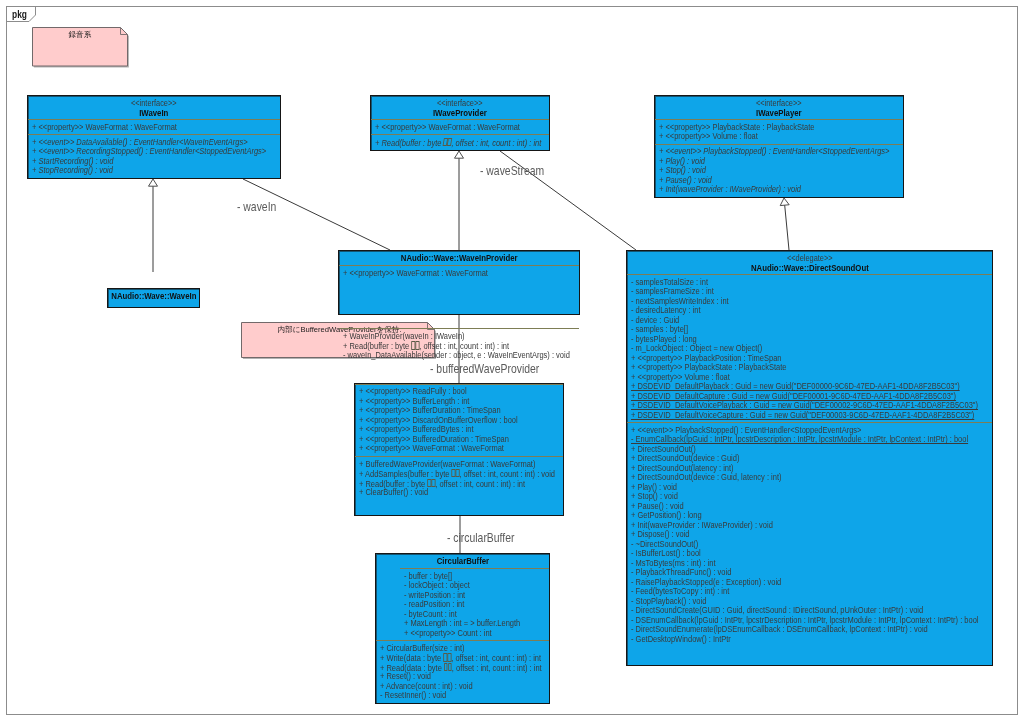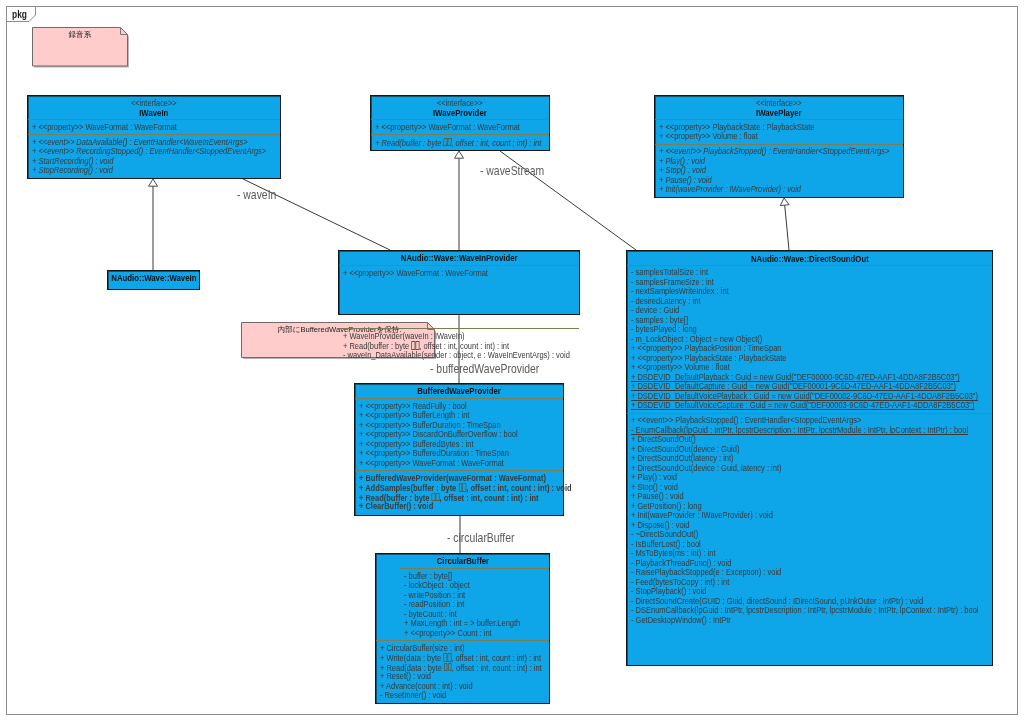--- a/index.html
+++ b/index.html
@@ -178,21 +178,21 @@
             <span>+ Stop() : void</span>
           </div>
           <div class="row it">
             <span>+ Pause() : void</span>
           </div>
           <div class="row it">
             <span>+ Init(waveProvider : IWaveProvider) : void</span>
           </div>
         </div>
       </div>
-      <div class="uclass" style="left: 107px; top: 270px; width: 93px; height: 20px;">
+      <div class="uclass" style="left: 107px; top: 288px; width: 93px; height: 20px;">
         <div class="shadow"></div>
         <div class="ring"></div>
         <div class="sec hdr" style="padding-top: 2px; padding-bottom: 2px;">
           <span class="cname">
             <i>NAudio::Wave::WaveIn</i>
           </span>
         </div>
       </div>
       <div class="uclass" style="left: 338px; top: 250px; width: 242px; height: 65px;">
         <div class="shadow"></div>
@@ -215,68 +215,63 @@
             <span>+ Read(buffer : byte <i class="tofu"></i><i class="tofu"></i>, offset : int, count : int) : int</span>
           </div>
           <div class="row">
             <span>- waveIn_DataAvailable(sender : object, e : WaveInEventArgs) : void</span>
           </div>
         </div>
       </div>
       <div class="uclass" style="left: 354px; top: 383px; width: 210px; height: 133px;">
         <div class="shadow"></div>
         <div class="ring"></div>
+        <div class="sec brd" style="padding-top: 2.3px; padding-bottom: 2.3px; padding-left: 4px;">
+          <div class="row">
+            <span>+ &lt;&lt;property&gt;&gt; ReadFully : bool</span>
+          </div>
+          <div class="row">
+            <span>+ &lt;&lt;property&gt;&gt; BufferLength : int</span>
+          </div>
+          <div class="row">
+            <span>+ &lt;&lt;property&gt;&gt; BufferDuration : TimeSpan</span>
+          </div>
+          <div class="row">
+            <span>+ &lt;&lt;property&gt;&gt; DiscardOnBufferOverflow : bool</span>
+          </div>
+          <div class="row">
+            <span>+ &lt;&lt;property&gt;&gt; BufferedBytes : int</span>
+          </div>
+          <div class="row">
+            <span>+ &lt;&lt;property&gt;&gt; BufferedDuration : TimeSpan</span>
+          </div>
+          <div class="row">
+            <span>+ &lt;&lt;property&gt;&gt; WaveFormat : WaveFormat</span>
+          </div>
+        </div>
+        <div class="sec brd" style="padding-top: 2.3px; padding-bottom: 2.3px; padding-left: 4px;">
+          <div class="row">
+            <span>+ BufferedWaveProvider(waveFormat : WaveFormat)</span>
+          </div>
+          <div class="row">
+            <span>+ AddSamples(buffer : byte <i class="tofu"></i><i class="tofu"></i>, offset : int, count : int) : void</span>
+          </div>
+          <div class="row">
+            <span>+ Read(buffer : byte <i class="tofu"></i><i class="tofu"></i>, offset : int, count : int) : int</span>
+          </div>
+          <div class="row">
+            <span>+ ClearBuffer() : void</span>
+          </div>
+        </div>
+      </div>
+      <div class="uclass" style="left: 375px; top: 553px; width: 175px; height: 151px;">
+        <div class="shadow"></div>
+        <div class="ring"></div>
         <div class="sec hdr" style="padding-top: 2px; padding-bottom: 2px;">
           <span class="cname">
-            <i>BufferedWaveProvider</i>
-          </span>
-        </div>
-        <div class="sec brd" style="padding-top: 2.3px; padding-bottom: 2.3px; padding-left: 4px;">
-          <div class="row">
-            <span>+ &lt;&lt;property&gt;&gt; ReadFully : bool</span>
-          </div>
-          <div class="row">
-            <span>+ &lt;&lt;property&gt;&gt; BufferLength : int</span>
-          </div>
-          <div class="row">
-            <span>+ &lt;&lt;property&gt;&gt; BufferDuration : TimeSpan</span>
-          </div>
-          <div class="row">
-            <span>+ &lt;&lt;property&gt;&gt; DiscardOnBufferOverflow : bool</span>
-          </div>
-          <div class="row">
-            <span>+ &lt;&lt;property&gt;&gt; BufferedBytes : int</span>
-          </div>
-          <div class="row">
-            <span>+ &lt;&lt;property&gt;&gt; BufferedDuration : TimeSpan</span>
-          </div>
-          <div class="row">
-            <span>+ &lt;&lt;property&gt;&gt; WaveFormat : WaveFormat</span>
-          </div>
-        </div>
-        <div class="sec brd" style="padding-top: 2.3px; padding-bottom: 2.3px; padding-left: 4px; font-weight: bold;">
-          <div class="row">
-            <span>+ BufferedWaveProvider(waveFormat : WaveFormat)</span>
-          </div>
-          <div class="row">
-            <span>+ AddSamples(buffer : byte <i class="tofu"></i><i class="tofu"></i>, offset : int, count : int) : void</span>
-          </div>
-          <div class="row">
-            <span>+ Read(buffer : byte <i class="tofu"></i><i class="tofu"></i>, offset : int, count : int) : int</span>
-          </div>
-          <div class="row">
-            <span>+ ClearBuffer() : void</span>
-          </div>
-        </div>
-      </div>
-      <div class="uclass" style="left: 375px; top: 553px; width: 175px; height: 151px;">
-        <div class="shadow"></div>
-        <div class="ring"></div>
-        <div class="sec hdr" style="padding-top: 2px; padding-bottom: 2px;">
-          <span class="cname">
             <i>CircularBuffer</i>
           </span>
         </div>
         <div class="sec brd" style="padding-top: 2.3px; padding-bottom: 2.3px; padding-left: 4px; margin-left: 24px;">
           <div class="row">
             <span>- buffer : byte[]</span>
           </div>
           <div class="row">
             <span>- lockObject : object</span>
           </div>
@@ -314,20 +309,23 @@
           </div>
           <div class="row">
             <span>- ResetInner() : void</span>
           </div>
         </div>
       </div>
       <div class="uclass" style="left: 626px; top: 250px; width: 367px; height: 416px;">
         <div class="shadow"></div>
         <div class="ring"></div>
         <div class="sec hdr" style="padding-top: 2.6px; padding-bottom: 0.9px;">
+          <span class="stereo">
+            <i>&lt;&lt;delegate&gt;&gt;</i>
+          </span>
           <span class="cname">
             <i>NAudio::Wave::DirectSoundOut</i>
           </span>
         </div>
         <div class="sec brd" style="padding-top: 2.3px; padding-bottom: 2.3px; padding-left: 4px;">
           <div class="row">
             <span>- samplesTotalSize : int</span>
           </div>
           <div class="row">
             <span>- samplesFrameSize : int</span>
@@ -430,24 +428,27 @@
           <div class="row">
             <span>- StopPlayback() : void</span>
           </div>
           <div class="row">
             <span>- DirectSoundCreate(GUID : Guid, directSound : IDirectSound, pUnkOuter : IntPtr) : void</span>
           </div>
           <div class="row">
             <span>- DSEnumCallback(lpGuid : IntPtr, lpcstrDescription : IntPtr, lpcstrModule : IntPtr, lpContext : IntPtr) : bool</span>
           </div>
           <div class="row">
+            <span>- DirectSoundEnumerate(lpDSEnumCallback : DSEnumCallback, lpContext : IntPtr) : void</span>
+          </div>
+          <div class="row">
             <span>- GetDesktopWindow() : IntPtr</span>
           </div>
         </div>
       </div>
     </div>
   <div id="labels-layer">
-      <div class="lbl" style="left: 237px; top: 190px;"><span>- waveIn</span></div>
+      <div class="lbl" style="left: 237px; top: 202px;"><span>- waveIn</span></div>
       <div class="lbl" style="left: 480px; top: 165.5px;"><span>- waveStream</span></div>
       <div class="lbl" style="left: 430px; top: 364px;"><span>- bufferedWaveProvider</span></div>
       <div class="lbl" style="left: 447px; top: 533px;"><span>- circularBuffer</span></div>
     </div>
 </div>
 
 </body></html>

